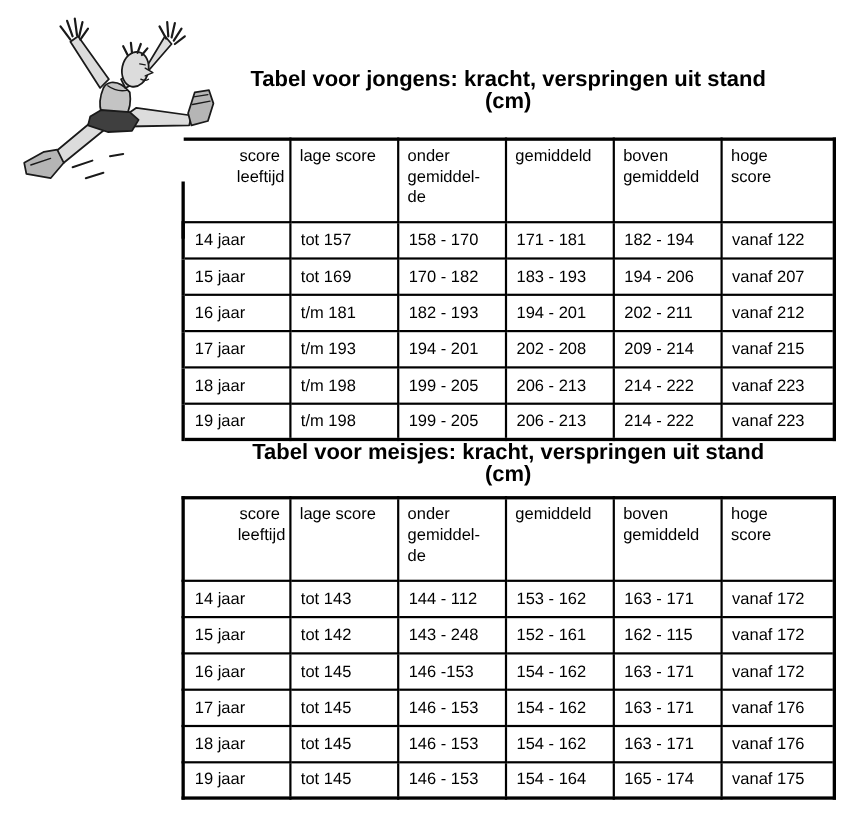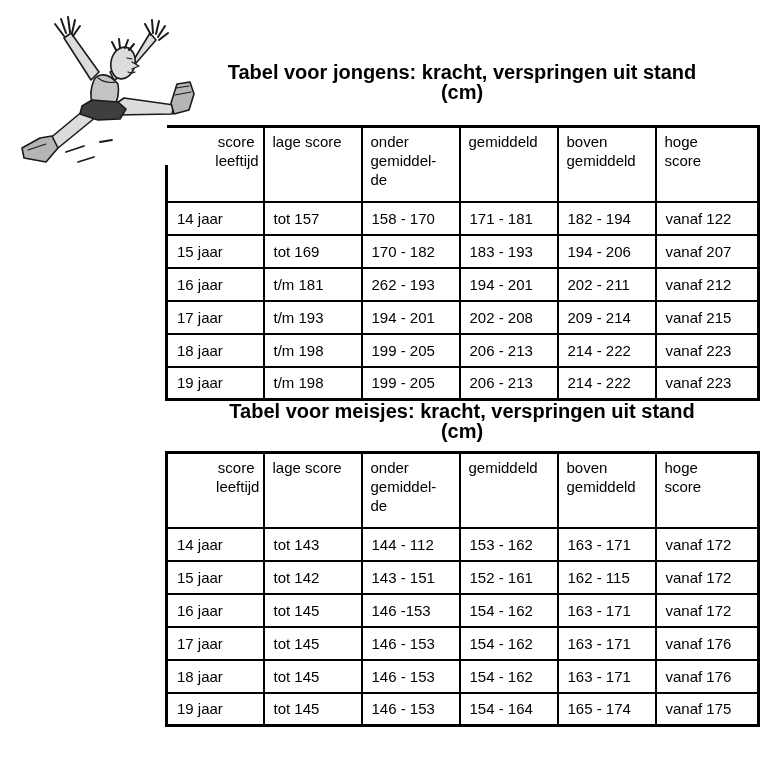--- a/index.html
+++ b/index.html
@@ -130,21 +130,21 @@
             <td>15 jaar</td>
             <td>tot 169</td>
             <td>170 - 182</td>
             <td>183 - 193</td>
             <td>194 - 206</td>
             <td>vanaf 207</td>
           </tr>
         <tr>
             <td>16 jaar</td>
             <td>t/m 181</td>
-            <td>262 - 193</td>
+            <td>182 - 193</td>
             <td>194 - 201</td>
             <td>202 - 211</td>
             <td>vanaf 212</td>
           </tr>
         <tr>
             <td>17 jaar</td>
             <td>t/m 193</td>
             <td>194 - 201</td>
             <td>202 - 208</td>
             <td>209 - 214</td>
@@ -207,21 +207,21 @@
             <td>14 jaar</td>
             <td>tot 143</td>
             <td>144 - 112</td>
             <td>153 - 162</td>
             <td>163 - 171</td>
             <td>vanaf 172</td>
           </tr>
         <tr>
             <td>15 jaar</td>
             <td>tot 142</td>
-            <td>143 - 151</td>
+            <td>143 - 248</td>
             <td>152 - 161</td>
             <td>162 - 115</td>
             <td>vanaf 172</td>
           </tr>
         <tr>
             <td>16 jaar</td>
             <td>tot 145</td>
             <td>146 -153</td>
             <td>154 - 162</td>
             <td>163 - 171</td>

